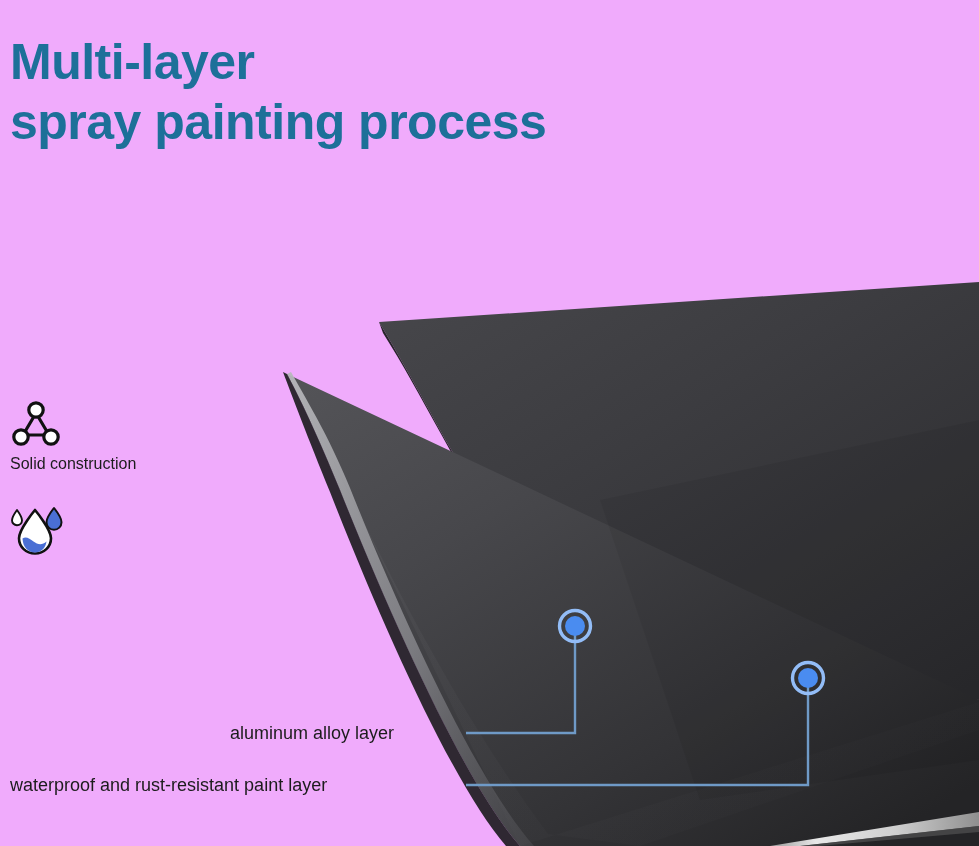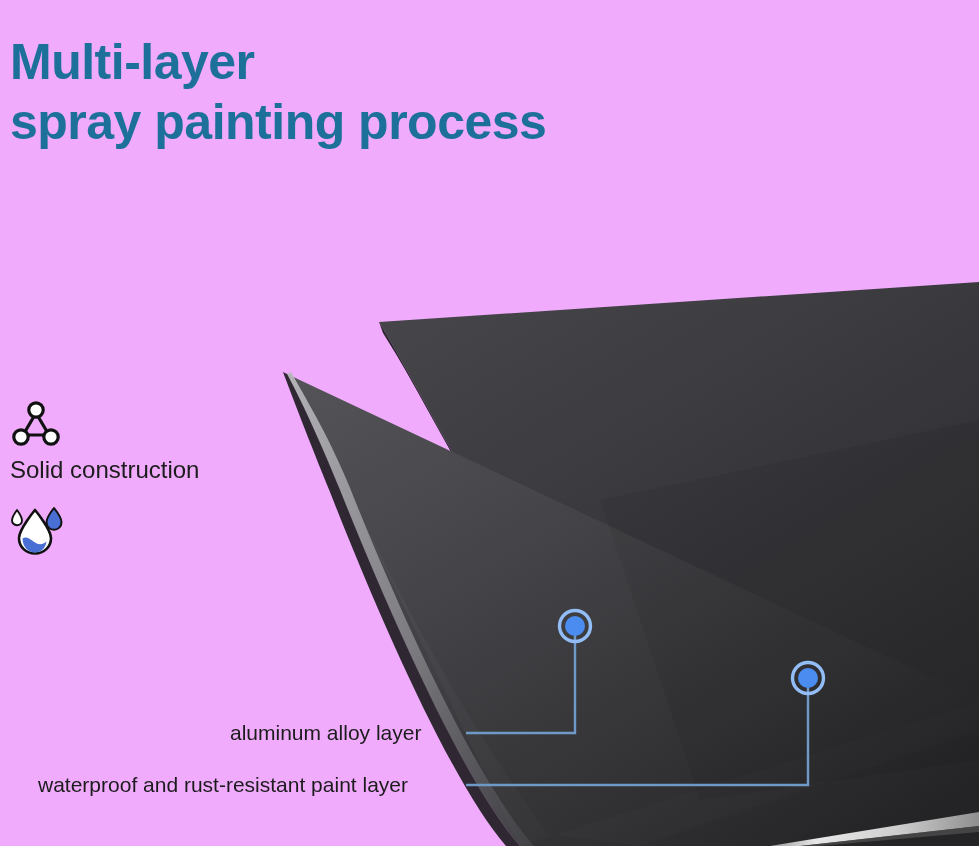--- a/index.html
+++ b/index.html
@@ -61,39 +61,38 @@
   .feature {
     position: absolute;
     left: 10px;
   }
   .feature-icon {
     display: block;
     height: 52px;
   }
   .feature-label {
     display: block;
-    margin-top: 6px;
     color: #1c1c1c;
-    font-size: 24px;
+    font-size: 16px;
     line-height: 28px;
     white-space: nowrap;
   }
   #feature-solid  { top: 398px; }
   #feature-water  { top: 505px; }
 
   
   .callout-label {
     position: absolute;
     color: #1c1c1c;
-    font-size: 21px;
+    font-size: 18px;
     line-height: 26px;
     white-space: nowrap;
   }
   #callout-label-aluminum { left: 230px; top: 720px; }
-  #callout-label-paint    { left: 38px;  top: 772px; text-align: right; }
+  #callout-label-paint    { left: 10px;  top: 772px; text-align: right; }
 
   
   .callout-overlay {
     position: absolute;
     left: 0;
     top: 0;
     width: 979px;
     height: 846px;
   }
 </style>

